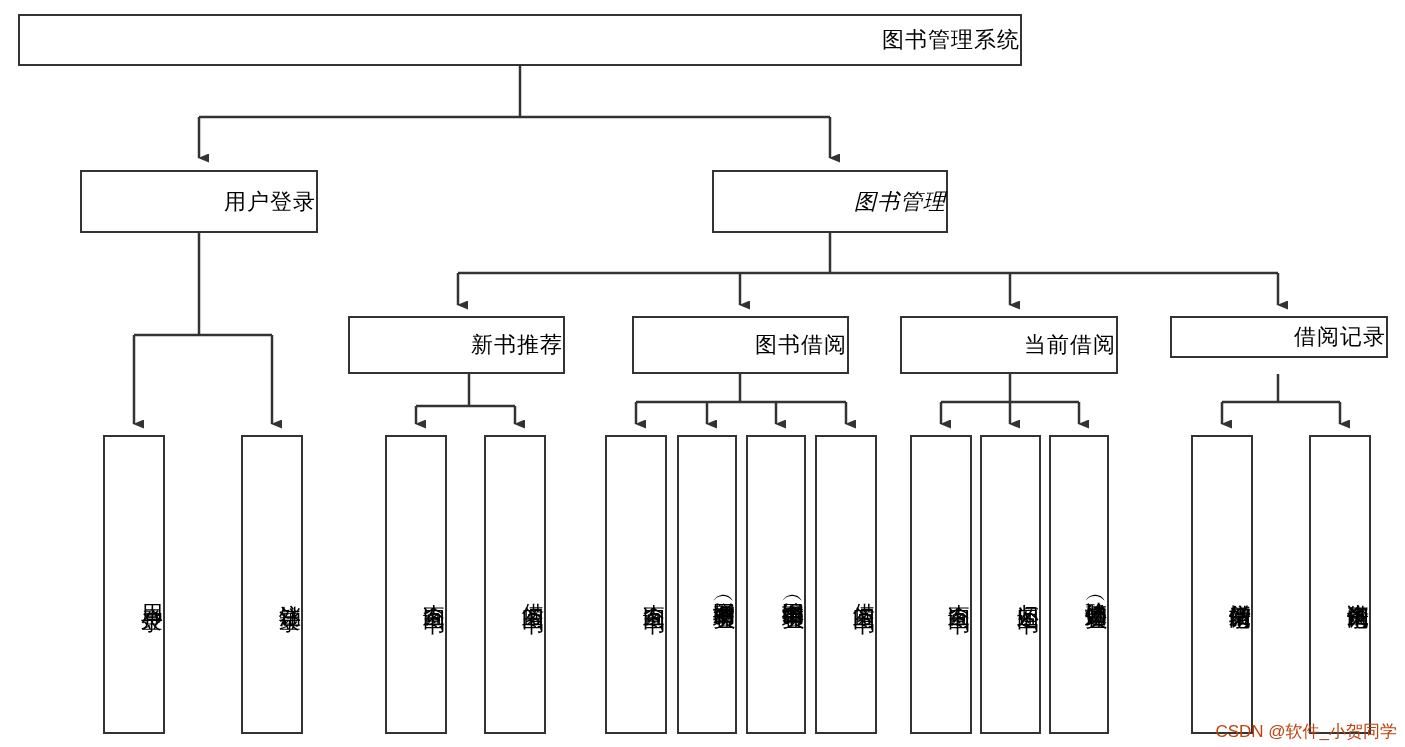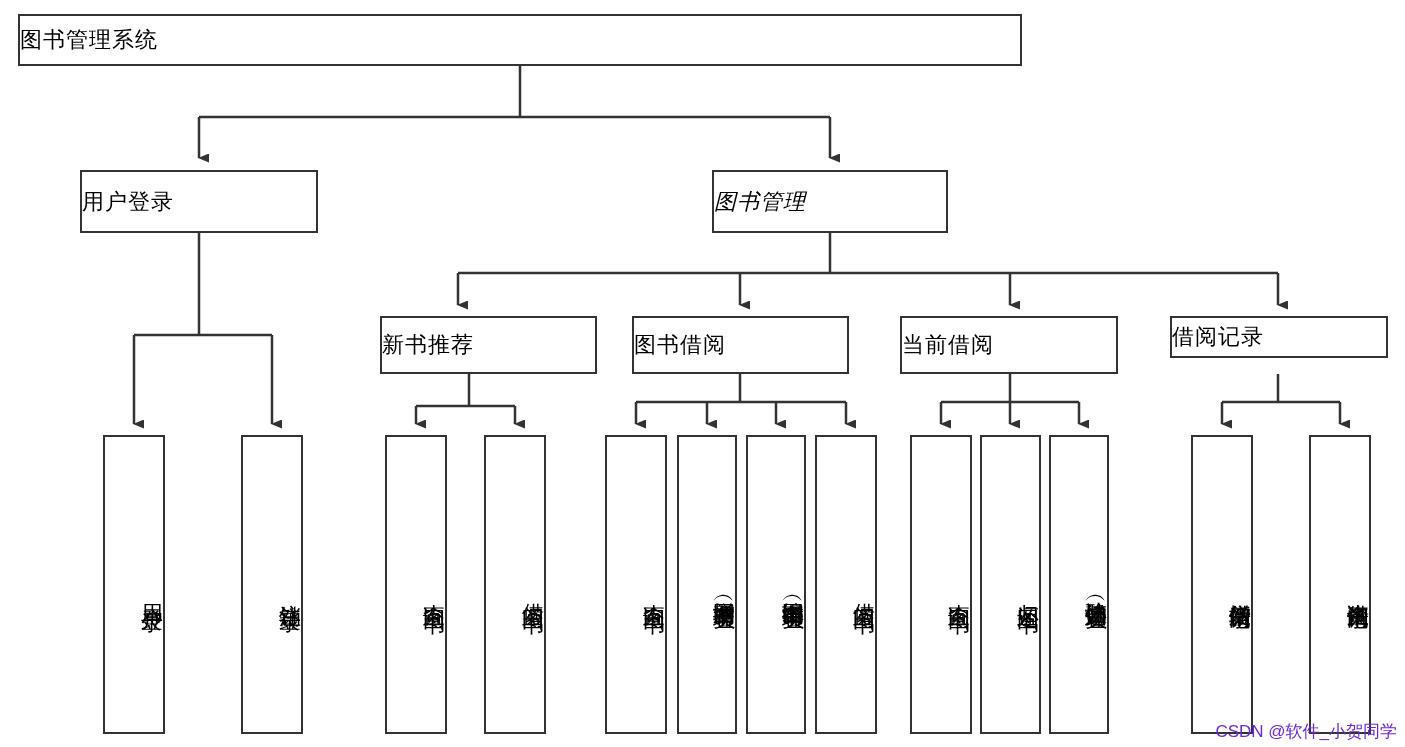--- a/index.html
+++ b/index.html
@@ -25,21 +25,21 @@
     width: 1405px;
     height: 747px;
   }
   .node {
     position: absolute;
     box-sizing: border-box;
     background: #ffffff;
     border: 2px solid #333333;
     display: flex;
     align-items: center;
-    justify-content: flex-start;
+    justify-content: flex-end;
     color: #000000;
   }
   .node-h {
     font-size: 22px;
     letter-spacing: 1px;
     white-space: nowrap;
   }
   .node-v {
     writing-mode: vertical-rl;
     text-orientation: upright;
@@ -56,21 +56,21 @@
     letter-spacing: 1px;
   }
   .node-label {
     display: block;
   }
   #watermark {
     position: absolute;
     right: 8px;
     bottom: 4px;
     font-size: 17px;
-    color: #6d28d9;
+    color: #c2410c;
     white-space: nowrap;
     pointer-events: none;
   }
 </style>
 </head>
 <body>
 
 <div id="diagram-root">
 
   <svg id="svg-layer" viewBox="0 0 1405 747" xmlns="http://www.w3.org/2000/svg">
@@ -127,21 +127,21 @@
     <span class="node-label">图书管理系统</span>
   </div>
 
   <div class="node node-h" style="left:80px; top:170px; width:238px; height:63px;">
     <span class="node-label">用户登录</span>
   </div>
   <div class="node node-h" style="left:712px; top:170px; width:236px; height:63px;font-style:italic;">
     <span class="node-label">图书管理</span>
   </div>
 
-  <div class="node node-h" style="left:380px; top:316px; width:217px; height:58px;">
+  <div class="node node-h" style="left:348px; top:316px; width:217px; height:58px;">
     <span class="node-label">新书推荐</span>
   </div>
   <div class="node node-h" style="left:900px; top:316px; width:218px; height:58px;">
     <span class="node-label">当前借阅</span>
   </div>
   <div class="node node-h" style="left:632px; top:316px; width:217px; height:58px;">
     <span class="node-label">图书借阅</span>
   </div>
   <div class="node node-h" style="left:1170px; top:316px; width:218px; height:42px;">
     <span class="node-label">借阅记录</span>

